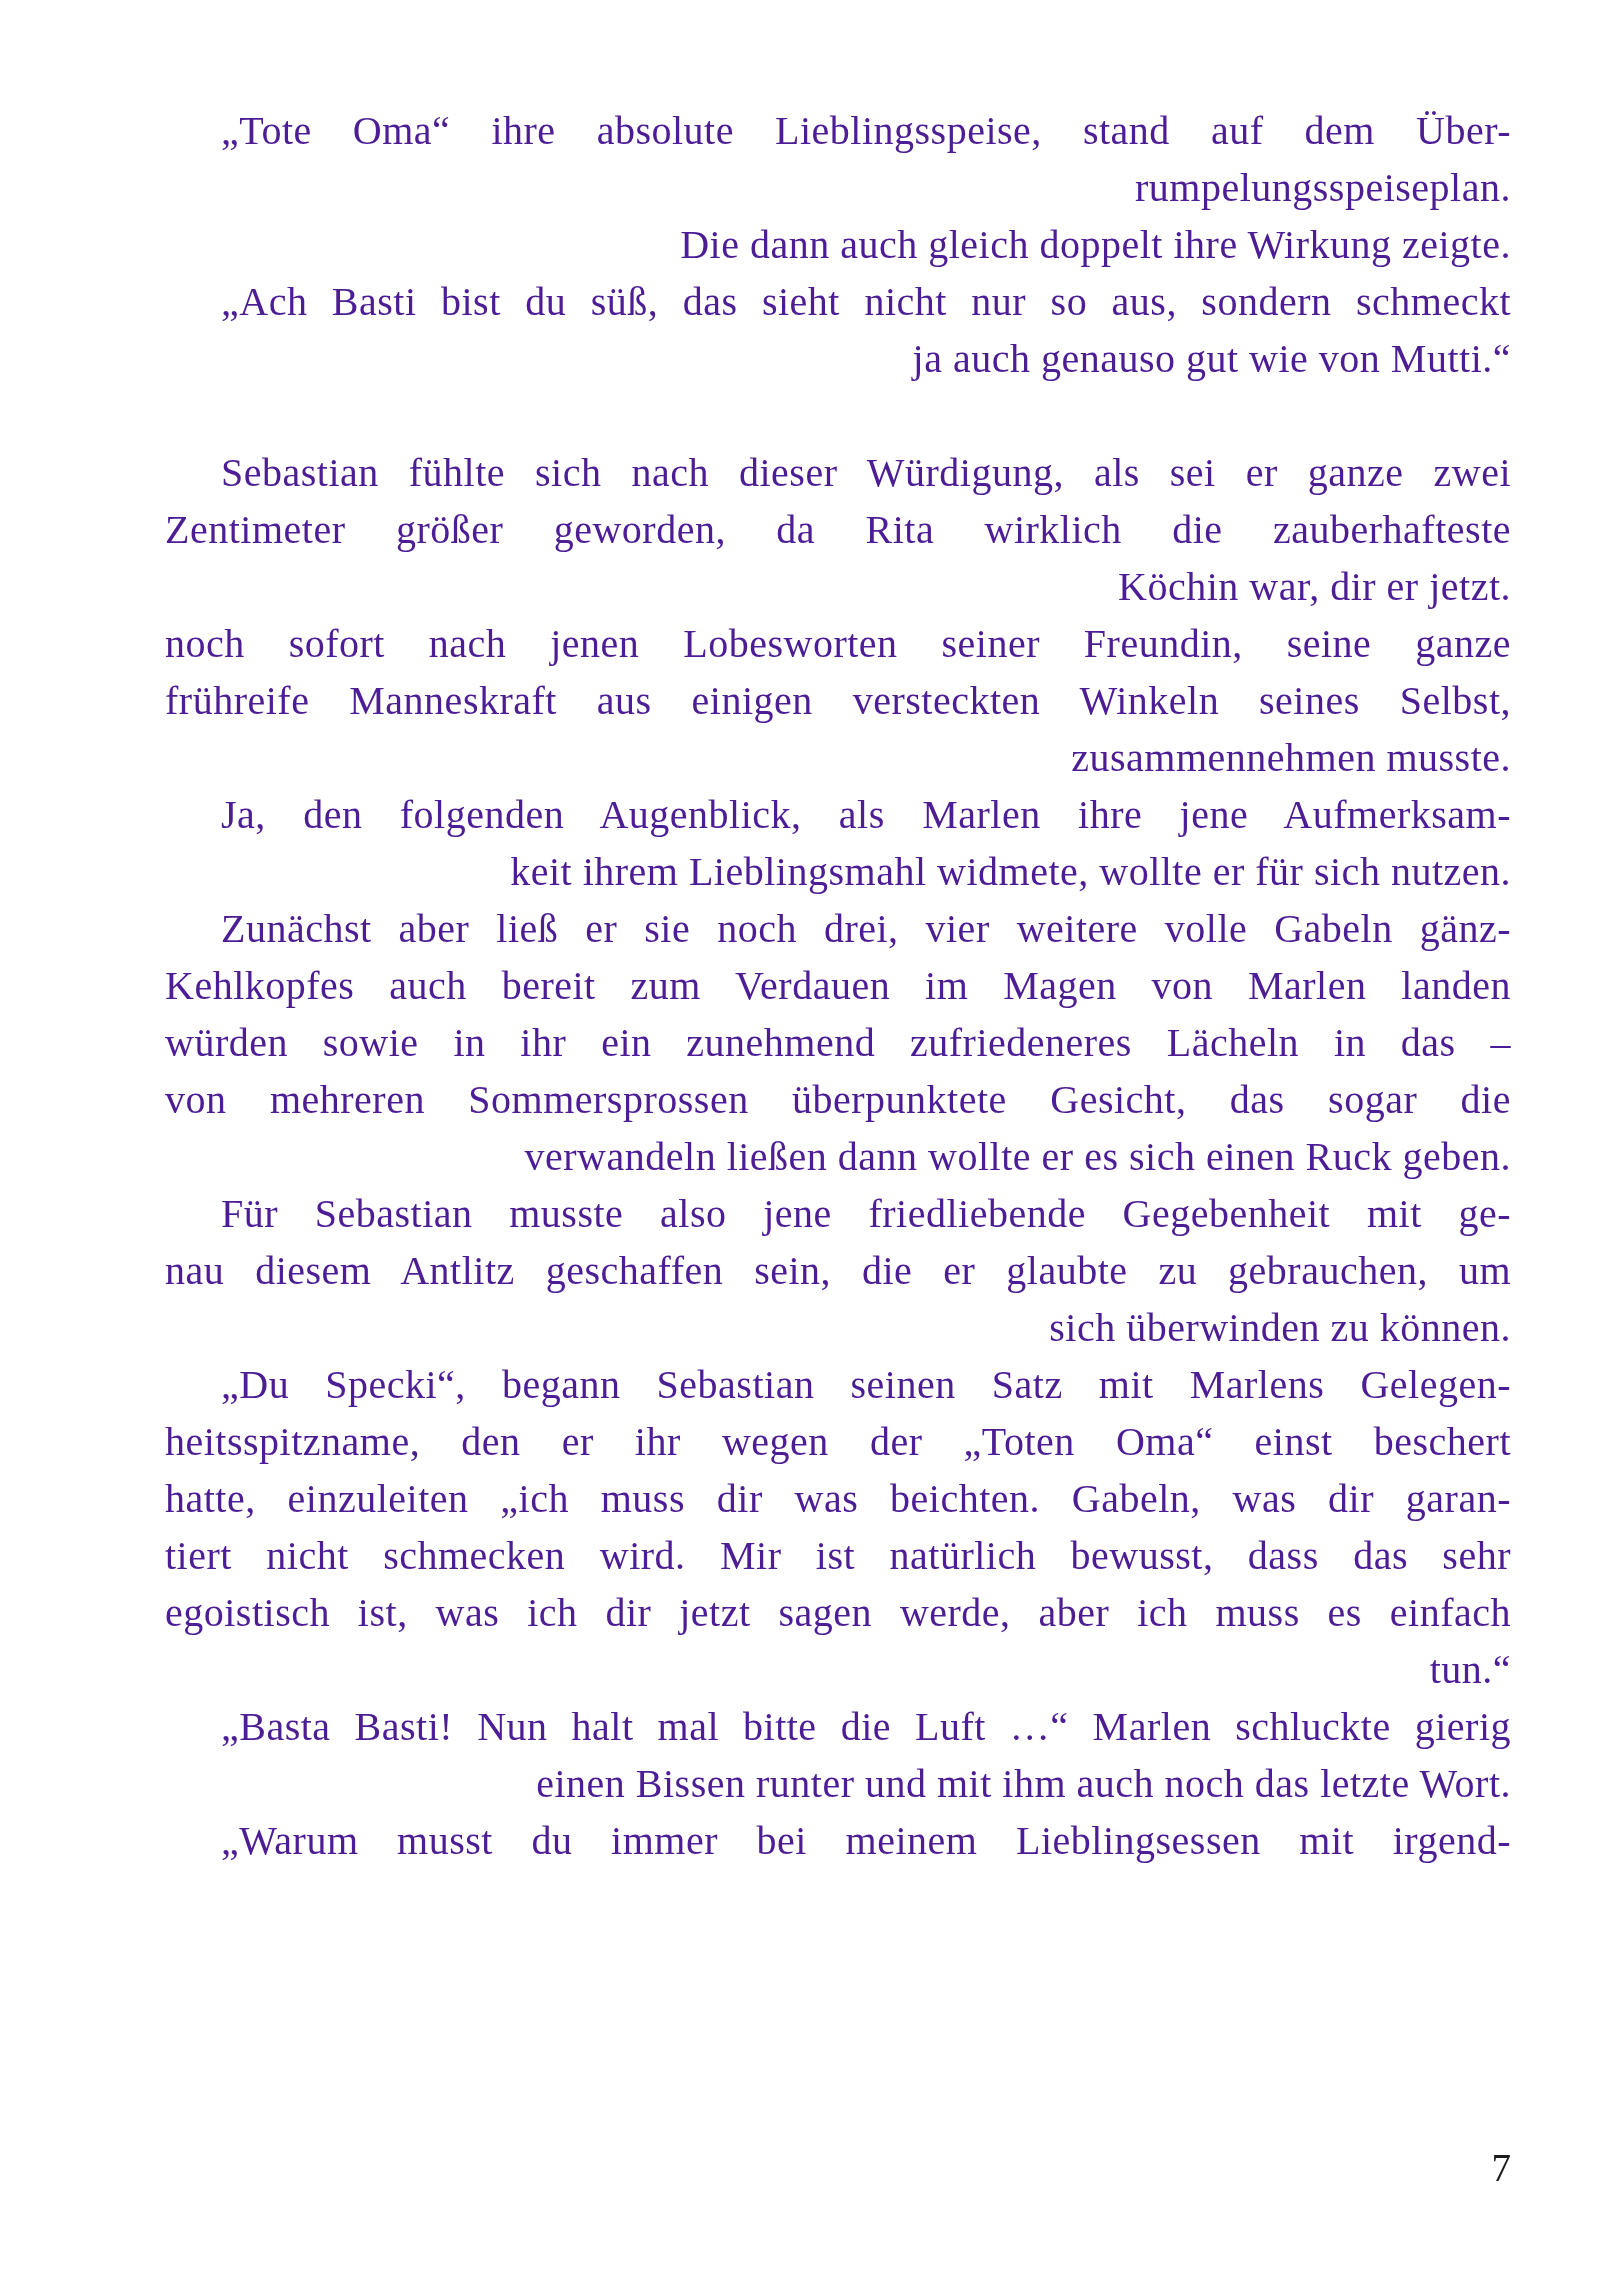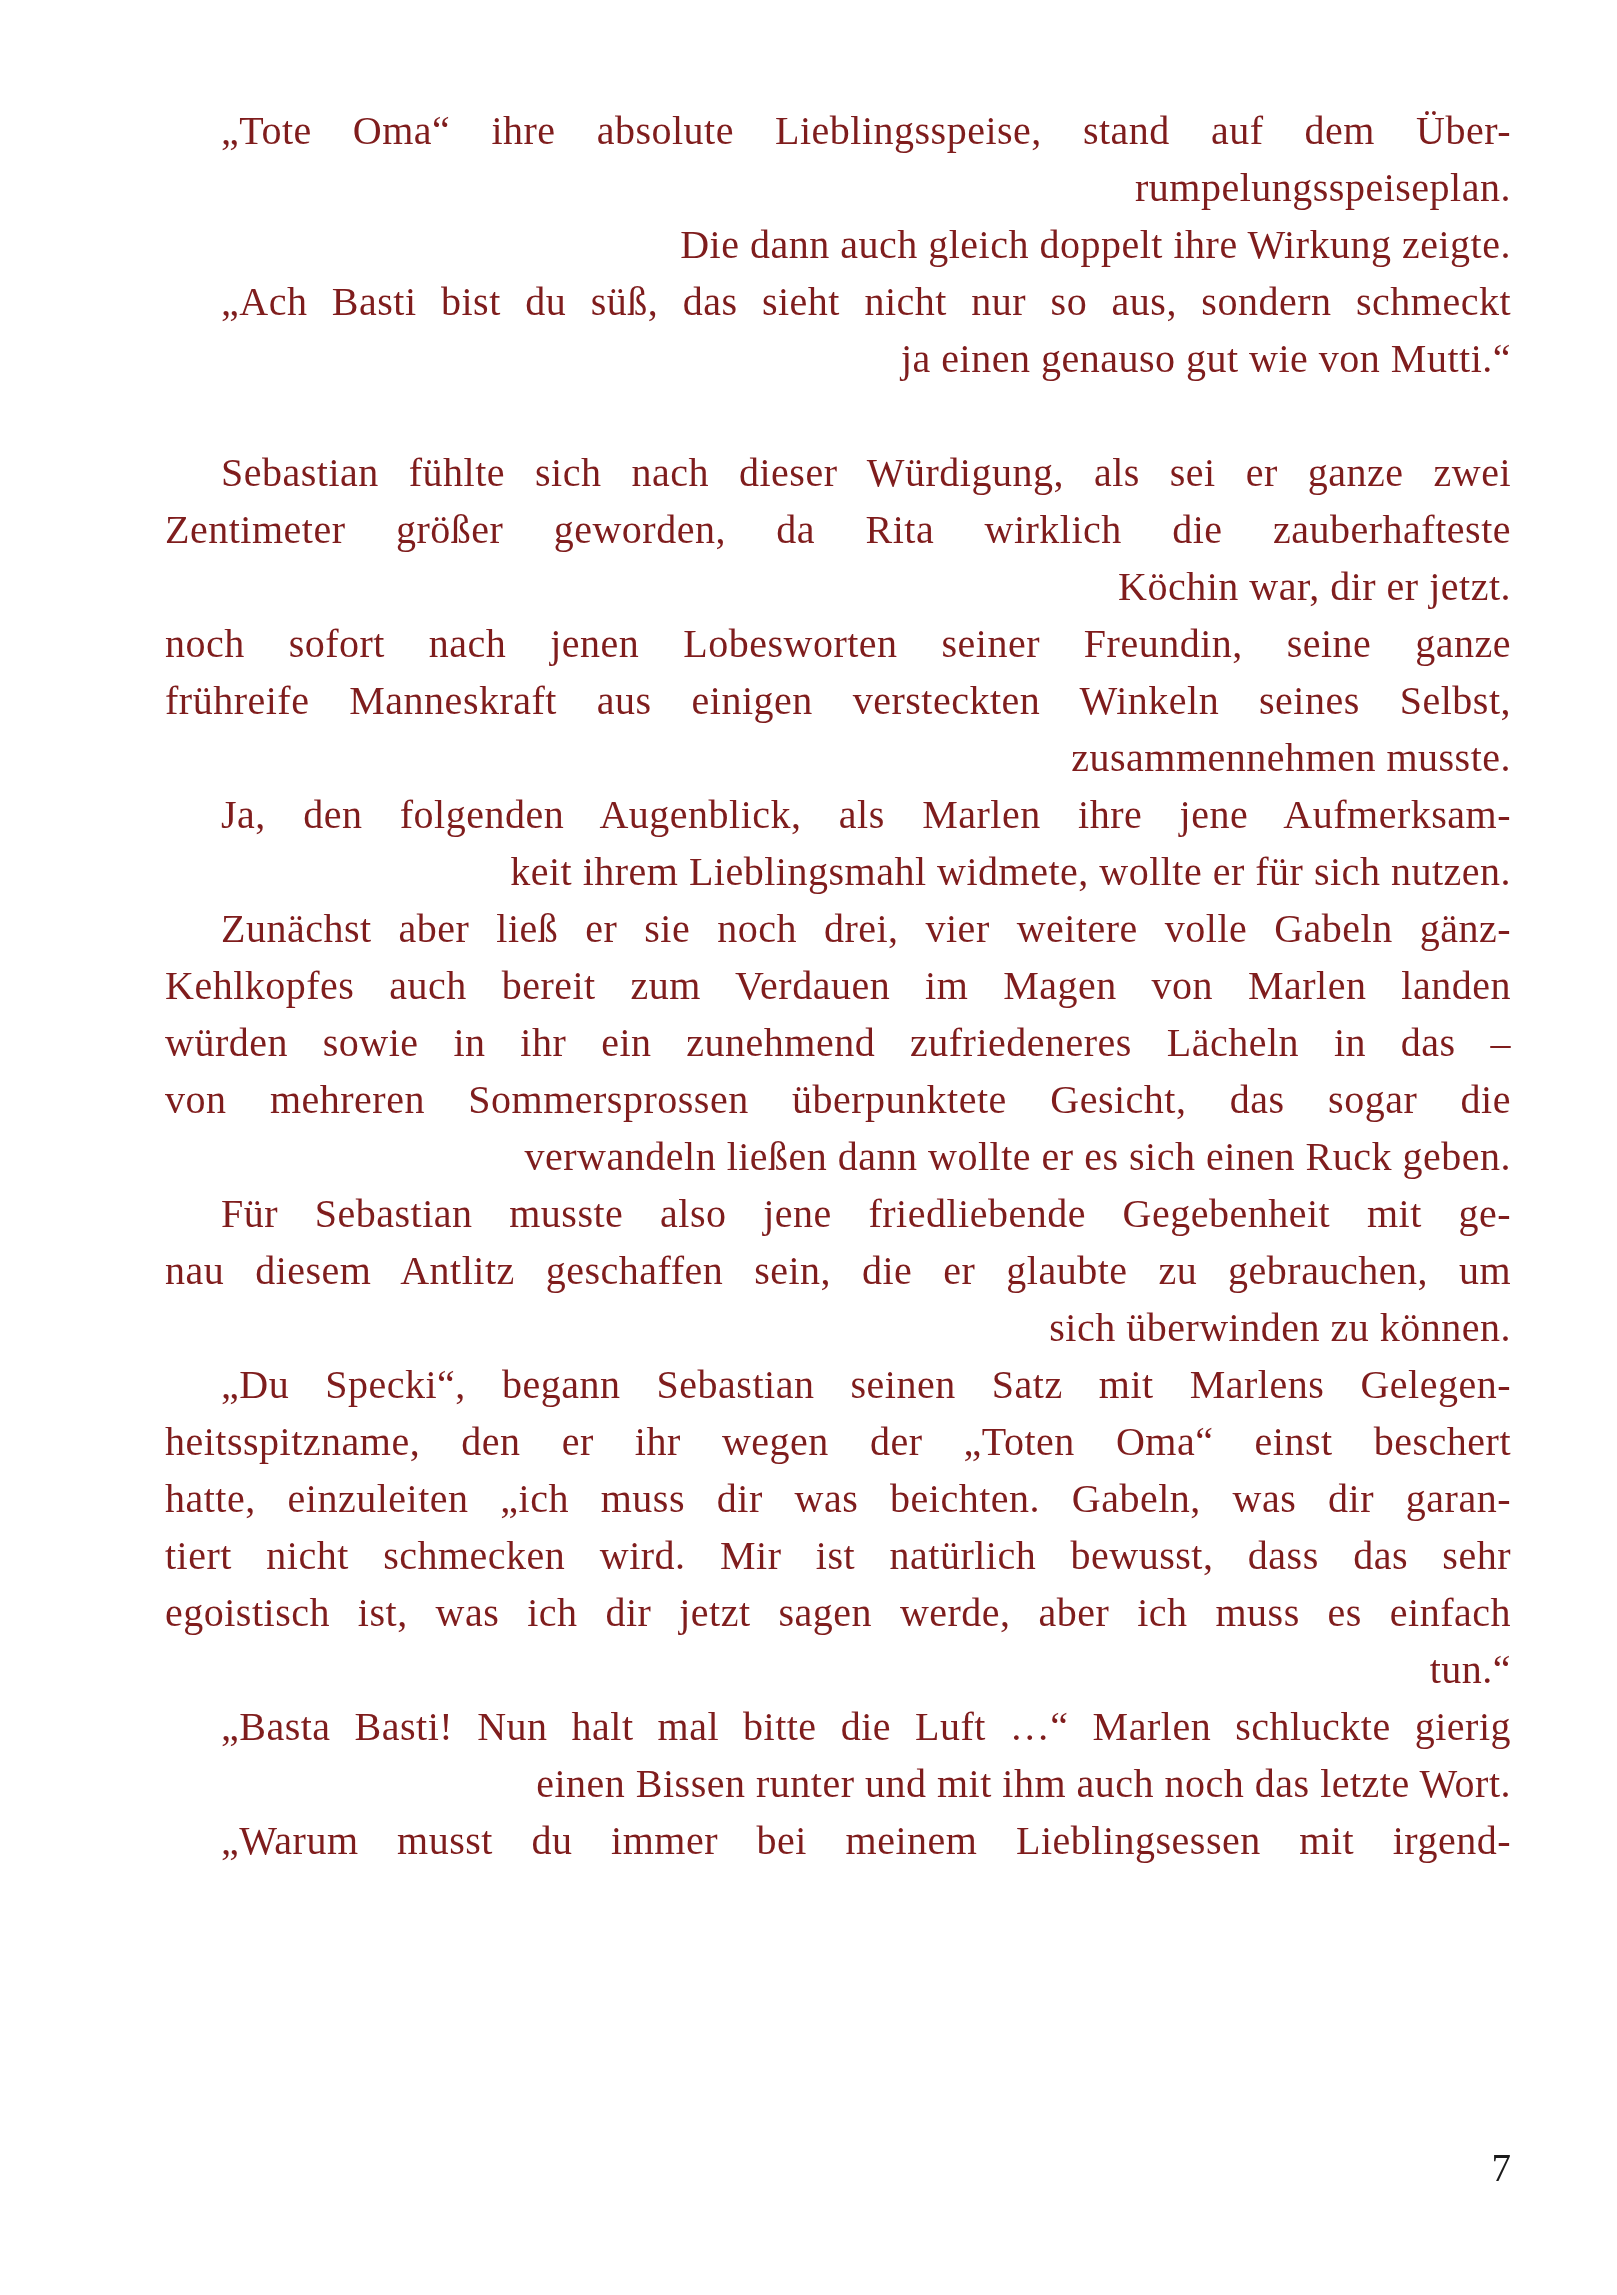--- a/index.html
+++ b/index.html
@@ -23,21 +23,21 @@
     overflow: hidden;
   }
   .text-block {
     position: absolute;
     left: 165px;
     top: 102px;
     width: 1346px;
     font-size: 40px;
     line-height: 57px;
     letter-spacing: 0.5px;
-    color: #7f1d1d;
+    color: #4c1d95;
   }
   .line {
     text-align: right;
     white-space: normal;
   }
   .line.just {
     text-align: justify;
     text-align-last: justify;
   }
   .line.indent {
@@ -59,21 +59,21 @@
 </style>
 </head>
 <body>
 
 <div class="page">
   <div class="text-block" id="text-block">
       <div class="line indent just">„Tote Oma“ ihre absolute Lieblingsspeise, stand auf dem Über-</div>
       <div class="line">rumpelungsspeiseplan.</div>
       <div class="line indent">Die dann auch gleich doppelt ihre Wirkung zeigte.</div>
       <div class="line indent just">„Ach Basti bist du süß, das sieht nicht nur so aus, sondern schmeckt</div>
-      <div class="line">ja einen genauso gut wie von Mutti.“</div>
+      <div class="line">ja auch genauso gut wie von Mutti.“</div>
       <div class="blank-line"></div>
       <div class="line indent just">Sebastian fühlte sich nach dieser Würdigung, als sei er ganze zwei</div>
       <div class="line just">Zentimeter größer geworden, da Rita wirklich die zauberhafteste</div>
       <div class="line">Köchin war, dir er jetzt.</div>
       <div class="line just">noch sofort nach jenen Lobesworten seiner Freundin, seine ganze</div>
       <div class="line just">frühreife Manneskraft aus einigen versteckten Winkeln seines Selbst,</div>
       <div class="line">zusammennehmen musste.</div>
       <div class="line indent just">Ja, den folgenden Augenblick, als Marlen ihre jene Aufmerksam-</div>
       <div class="line">keit ihrem Lieblingsmahl widmete, wollte er für sich nutzen.</div>
       <div class="line indent just">Zunächst aber ließ er sie noch drei, vier weitere volle Gabeln gänz-</div>

